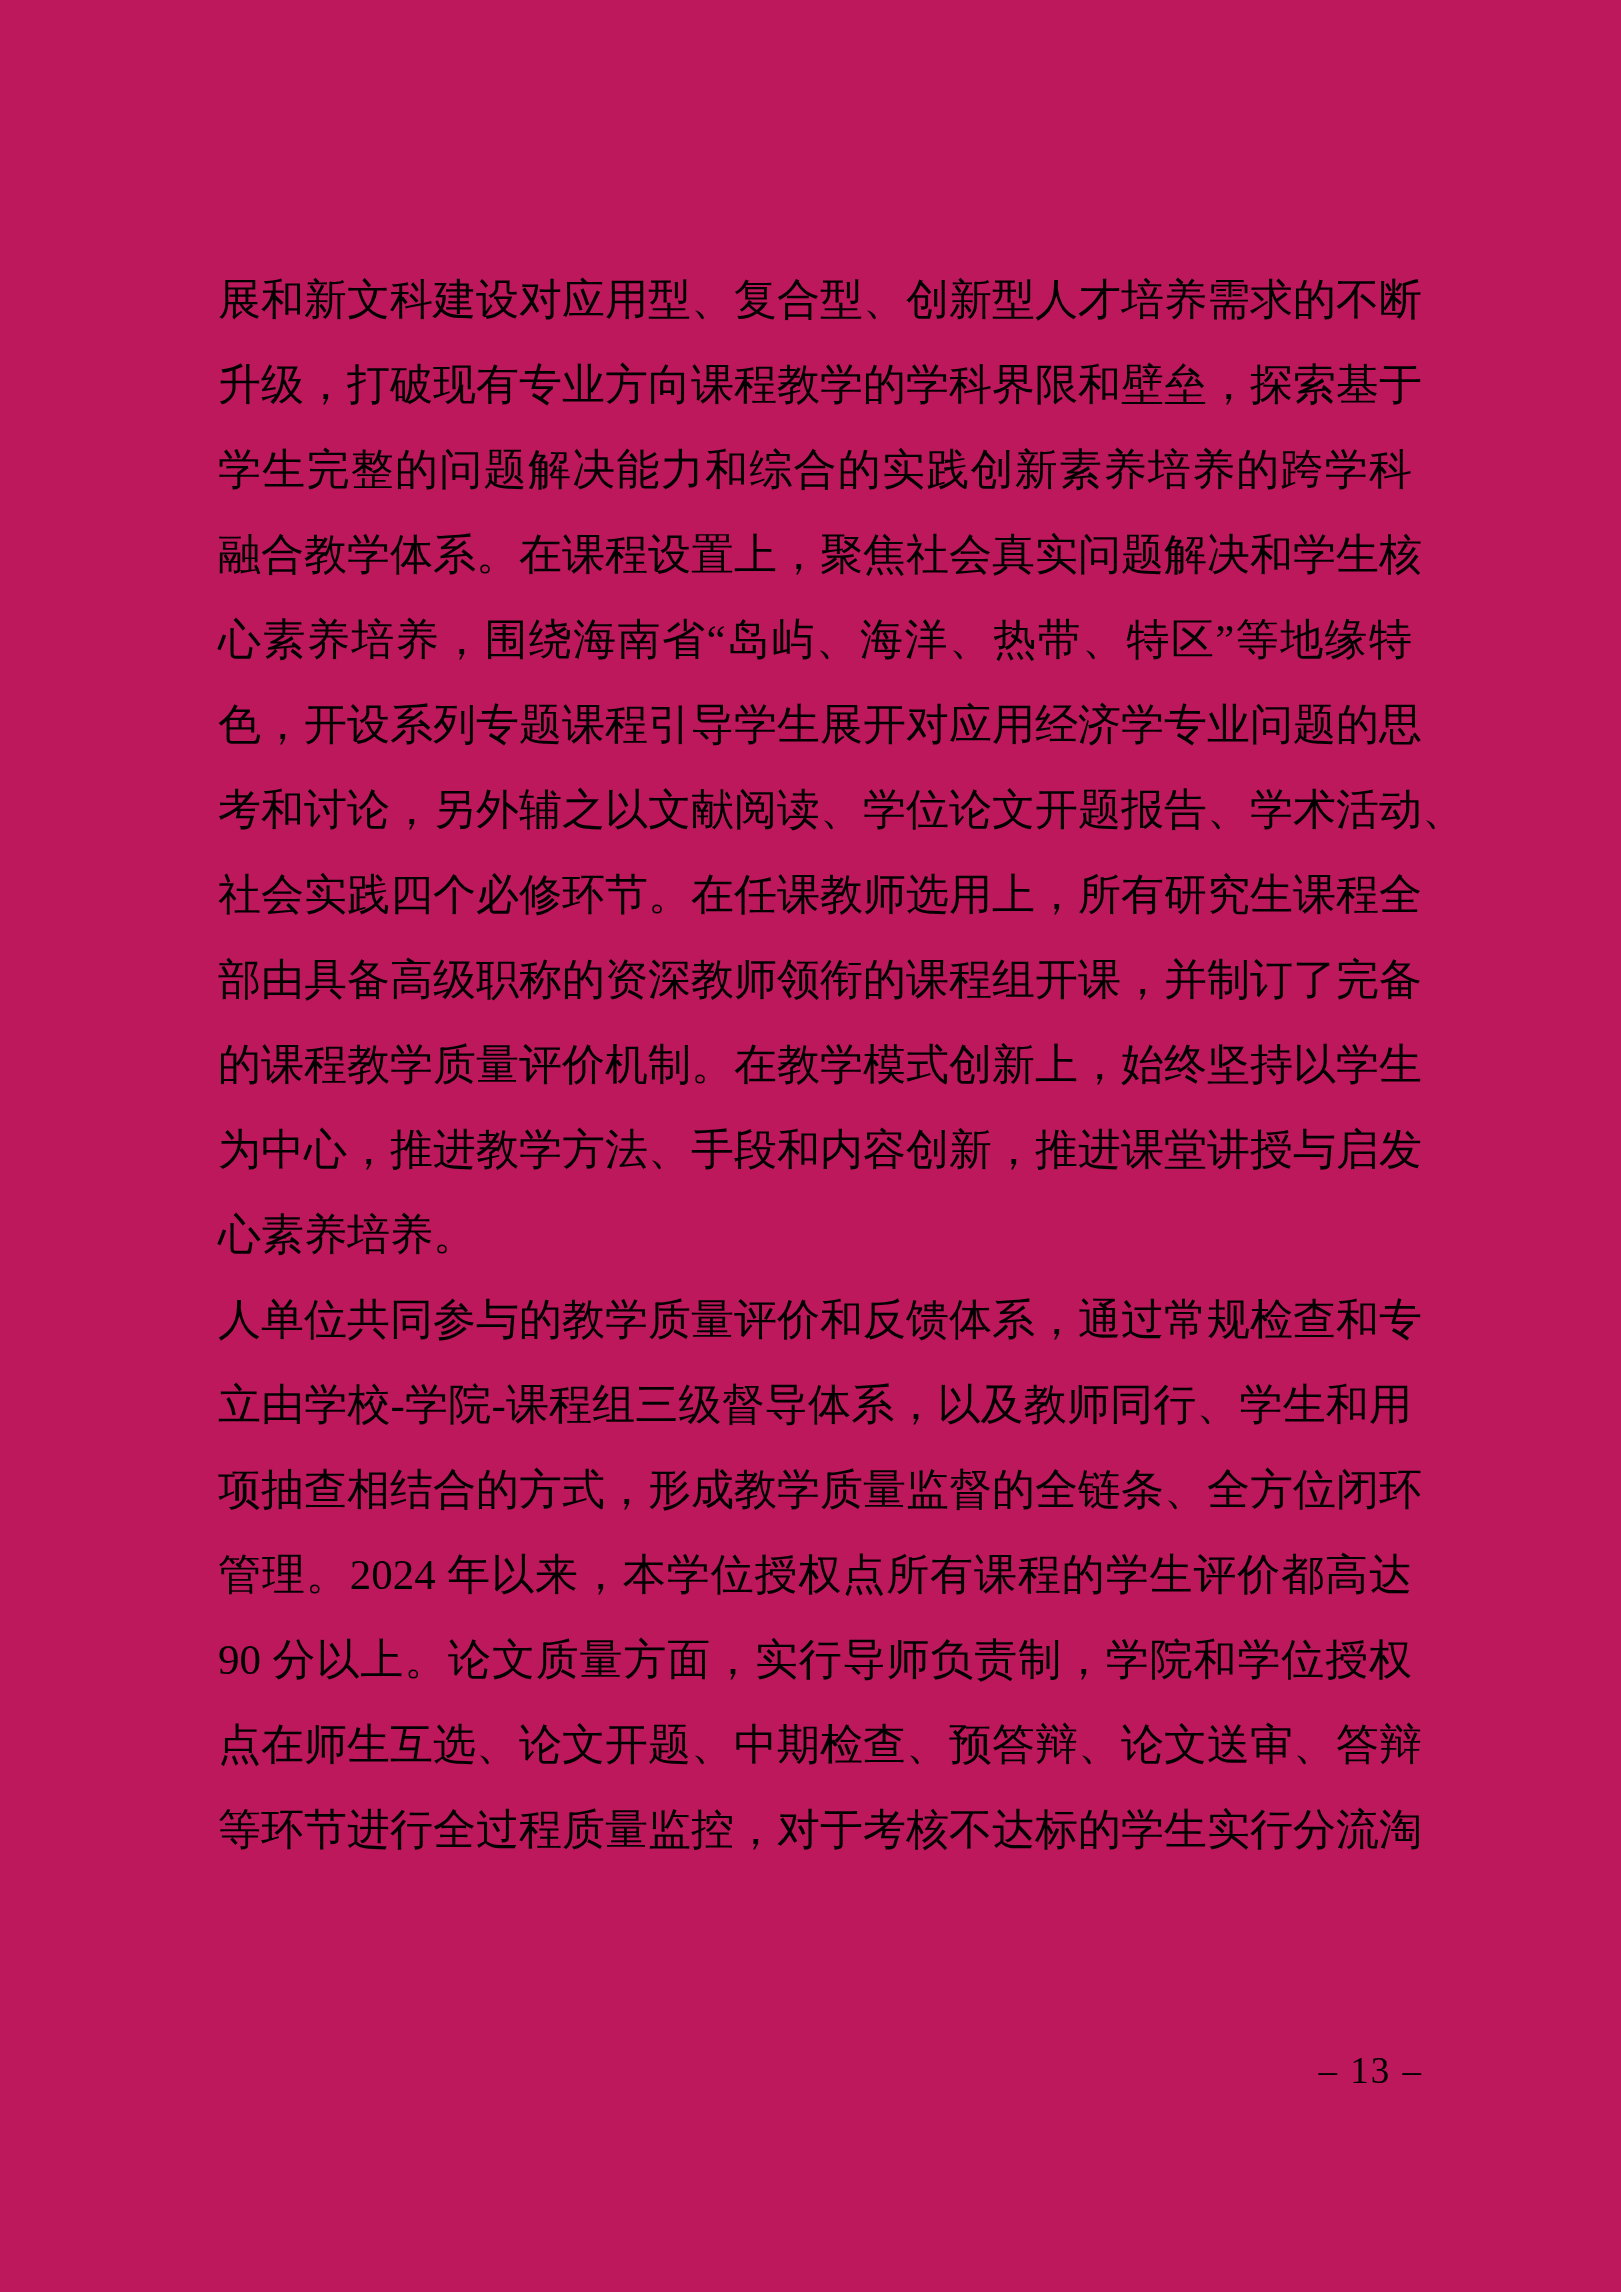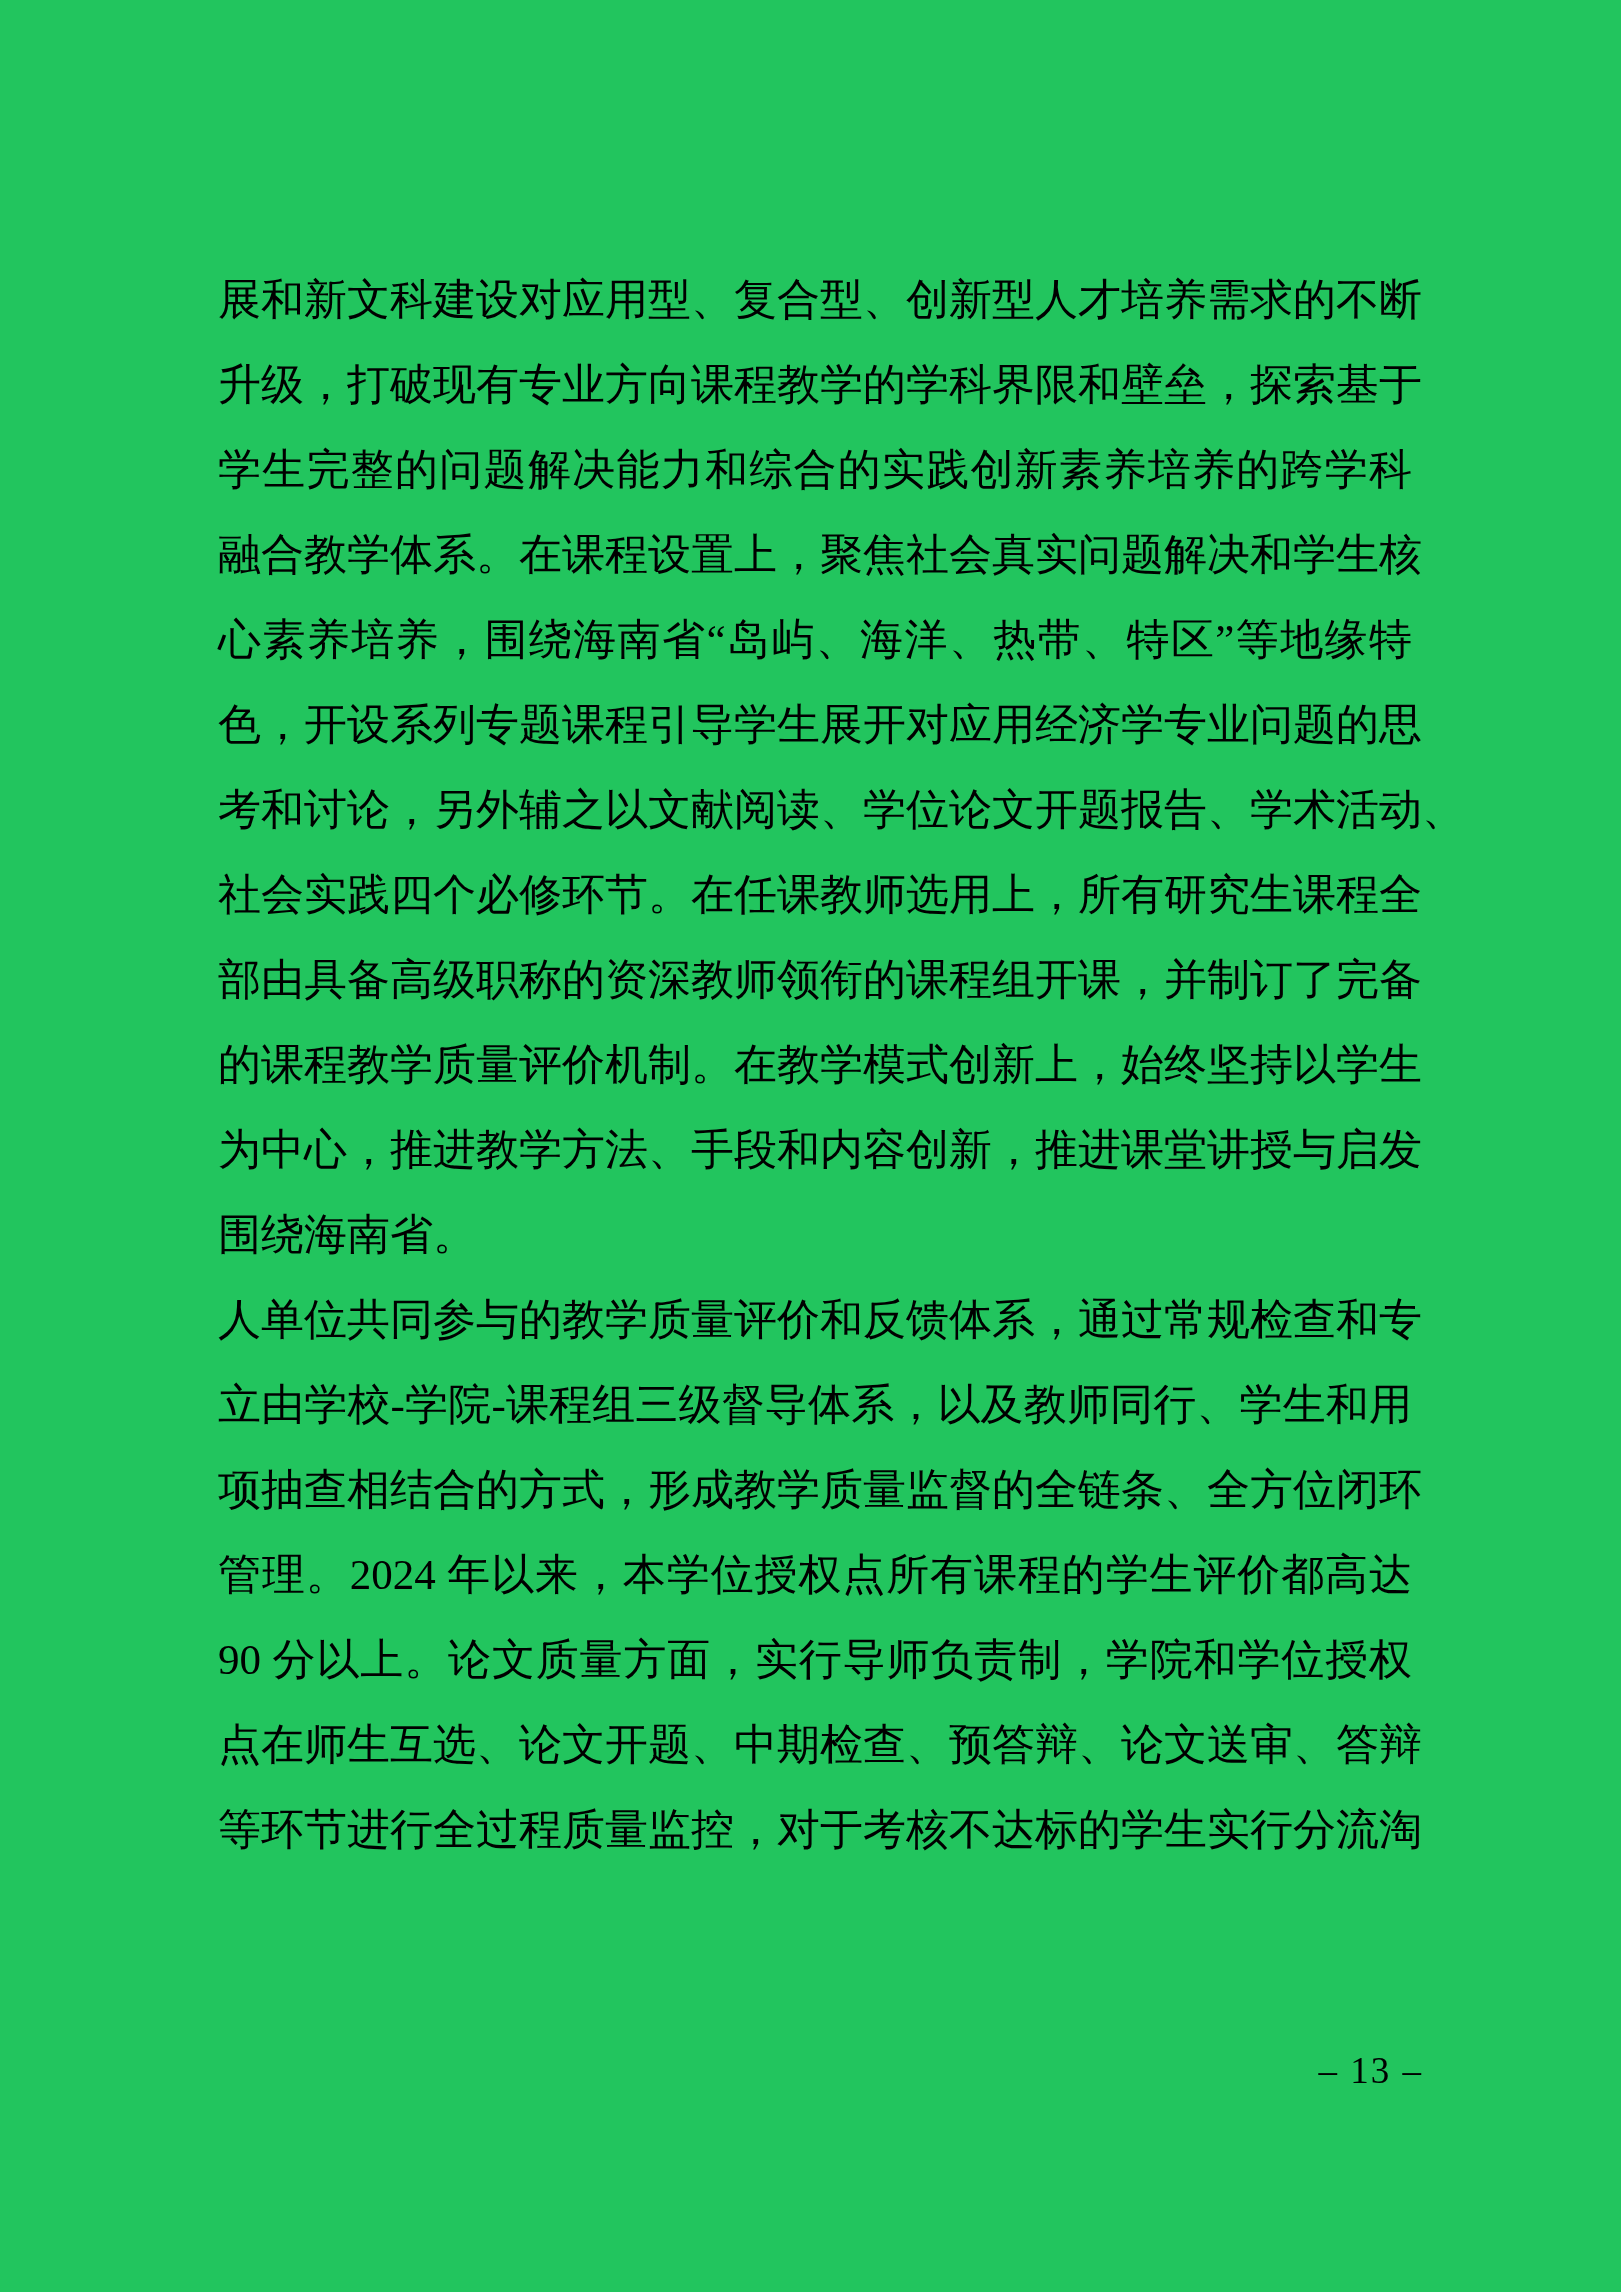--- a/index.html
+++ b/index.html
@@ -10,21 +10,21 @@
   }
   body {
     position: relative;
     font-family: "Liberation Serif", "DejaVu Serif", serif;
     color: #000000;
     overflow: hidden;
   }
   .page {
     position: absolute;
     inset: 0;
-    background: #22c55e;
+    background: #be185d;
   }
   .text-block {
     position: absolute;
     left: 218px;
     top: 257px;
     width: 1194px;
   }
   .line {
     height: 85px;
     line-height: 85px;
@@ -64,21 +64,21 @@
     <div class="line">升级，打破现有专业方向课程教学的学科界限和壁垒，探索基于</div>
     <div class="line">学生完整的问题解决能力和综合的实践创新素养培养的跨学科</div>
     <div class="line">融合教学体系。在课程设置上，聚焦社会真实问题解决和学生核</div>
     <div class="line">心素养培养，围绕海南省“岛屿、海洋、热带、特区”等地缘特</div>
     <div class="line">色，开设系列专题课程引导学生展开对应用经济学专业问题的思</div>
     <div class="line">考和讨论，另外辅之以文献阅读、学位论文开题报告、学术活动、</div>
     <div class="line">社会实践四个必修环节。在任课教师选用上，所有研究生课程全</div>
     <div class="line">部由具备高级职称的资深教师领衔的课程组开课，并制订了完备</div>
     <div class="line">的课程教学质量评价机制。在教学模式创新上，始终坚持以学生</div>
     <div class="line">为中心，推进教学方法、手段和内容创新，推进课堂讲授与启发</div>
-    <div class="line para-end">围绕海南省。</div>
+    <div class="line para-end">心素养培养。</div>
 
     <div class="line">人单位共同参与的教学质量评价和反馈体系，通过常规检查和专</div>
     <div class="line">立由学校-学院-课程组三级督导体系，以及教师同行、学生和用</div>
     <div class="line">项抽查相结合的方式，形成教学质量监督的全链条、全方位闭环</div>
     <div class="line">管理。2024 年以来，本学位授权点所有课程的学生评价都高达</div>
     <div class="line">90 分以上。论文质量方面，实行导师负责制，学院和学位授权</div>
     <div class="line">点在师生互选、论文开题、中期检查、预答辩、论文送审、答辩</div>
     <div class="line">等环节进行全过程质量监控，对于考核不达标的学生实行分流淘</div>
 
   </div>

